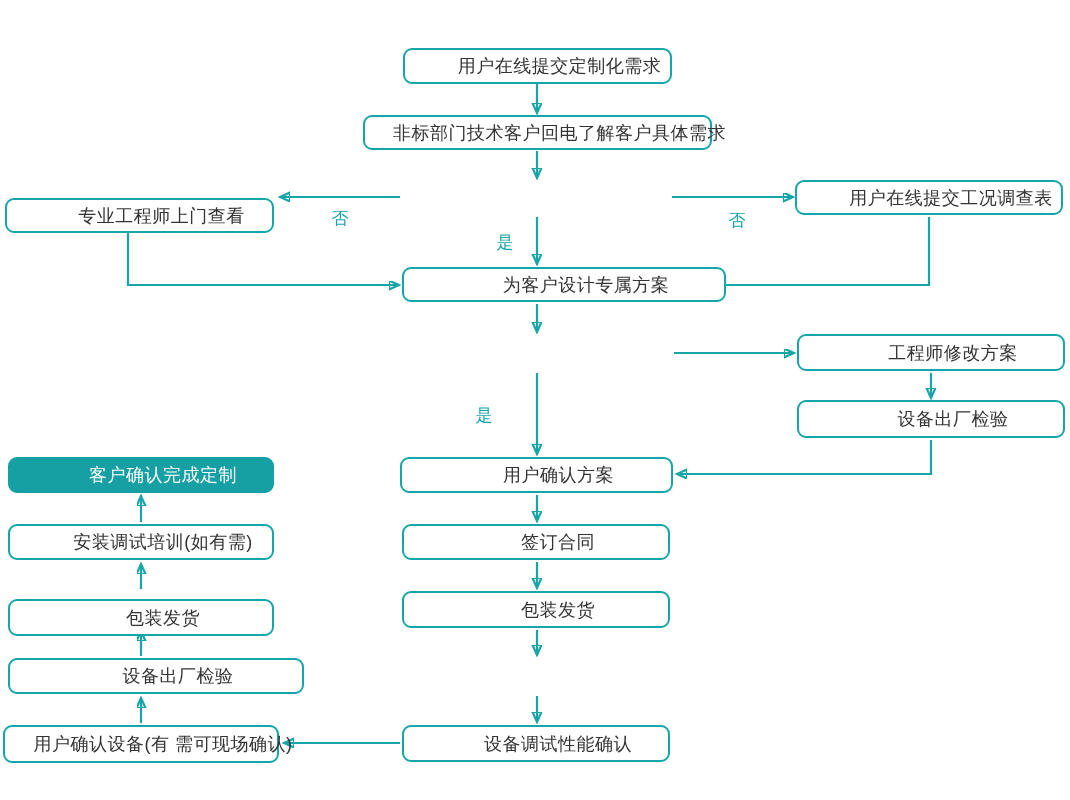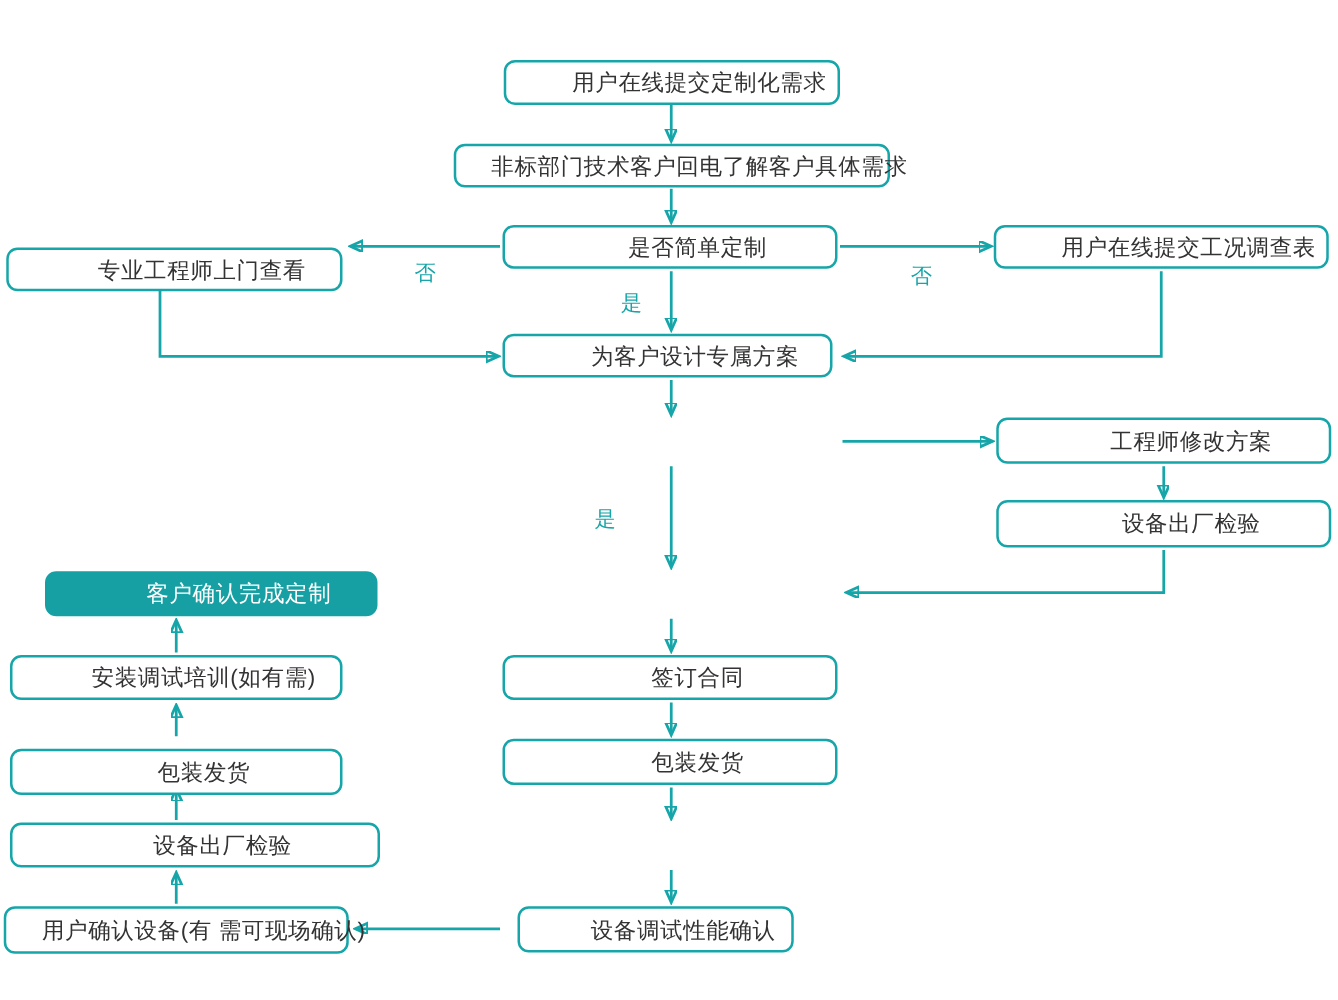--- a/index.html
+++ b/index.html
@@ -28,21 +28,20 @@
     font-size:18px;
     letter-spacing:0.5px;
     white-space:nowrap;
     z-index:2;
     padding-left:44px;
   }
   .node--filled{
     background:var(--teal-fill);
     border-color:var(--teal-fill);
     color:#ffffff;
-    margin-left:28px;
   }
   .edge-label{
     position:absolute;
     width:36px;
     text-align:center;
     color:var(--teal);
     font-size:17px;
     z-index:2;
   }
 </style>
@@ -79,46 +78,46 @@
     <path d="M141 589 V565" marker-end="url(#ah)"></path>
     <path d="M141 522 V497" marker-end="url(#ah)"></path>
   </svg>
 
   <div class="node" style="left:403px;top:48px;width:269px;height:36px">用户在线提交定制化需求</div>
 
   <div class="node" style="left:363px;top:115px;width:349px;height:35px">非标部门技术客户回电了解客户具体需求</div>
 
   <div class="node" style="left:5px;top:198px;width:269px;height:35px">专业工程师上门查看</div>
 
-  <div class="node" style="left:402px;top:180px;width:268px;height:35px">是否简单定制</div>
 
   <div class="node" style="left:795px;top:180px;width:268px;height:35px">用户在线提交工况调查表</div>
 
-  <div class="node" style="left:402px;top:267px;width:264px;height:35px">为客户设计专属方案</div>
+  <div class="node" style="left:402px;top:267px;width:324px;height:35px">为客户设计专属方案</div>
 
 
   <div class="node" style="left:797px;top:334px;width:268px;height:37px">工程师修改方案</div>
 
   <div class="node" style="left:797px;top:400px;width:268px;height:38px">设备出厂检验</div>
 
+  <div class="node" style="left:400px;top:457px;width:273px;height:36px">用户确认方案</div>
 
   <div class="node node--filled" style="left:8px;top:457px;width:266px;height:36px">客户确认完成定制</div>
 
   <div class="node" style="left:402px;top:524px;width:268px;height:36px">签订合同</div>
 
   <div class="node" style="left:8px;top:524px;width:266px;height:36px">安装调试培训(如有需)</div>
 
   <div class="node" style="left:402px;top:591px;width:268px;height:37px">包装发货</div>
 
   <div class="node" style="left:8px;top:599px;width:266px;height:37px">包装发货</div>
 
 
   <div class="node" style="left:8px;top:658px;width:296px;height:36px">设备出厂检验</div>
 
-  <div class="node" style="left:414px;top:725px;width:221px;height:37px">设备调试性能确认</div>
+  <div class="node" style="left:402px;top:725px;width:268px;height:37px">设备调试性能确认</div>
 
   <div class="node" style="left:3px;top:725px;width:276px;height:38px">用户确认设备(有 需可现场确认)</div>
 
   <div class="edge-label" style="left:322px;top:207px">否</div>
   <div class="edge-label" style="left:719px;top:209px">否</div>
   <div class="edge-label" style="left:487px;top:231px">是</div>
   <div class="edge-label" style="left:466px;top:404px">是</div>
 
 </div>
 

